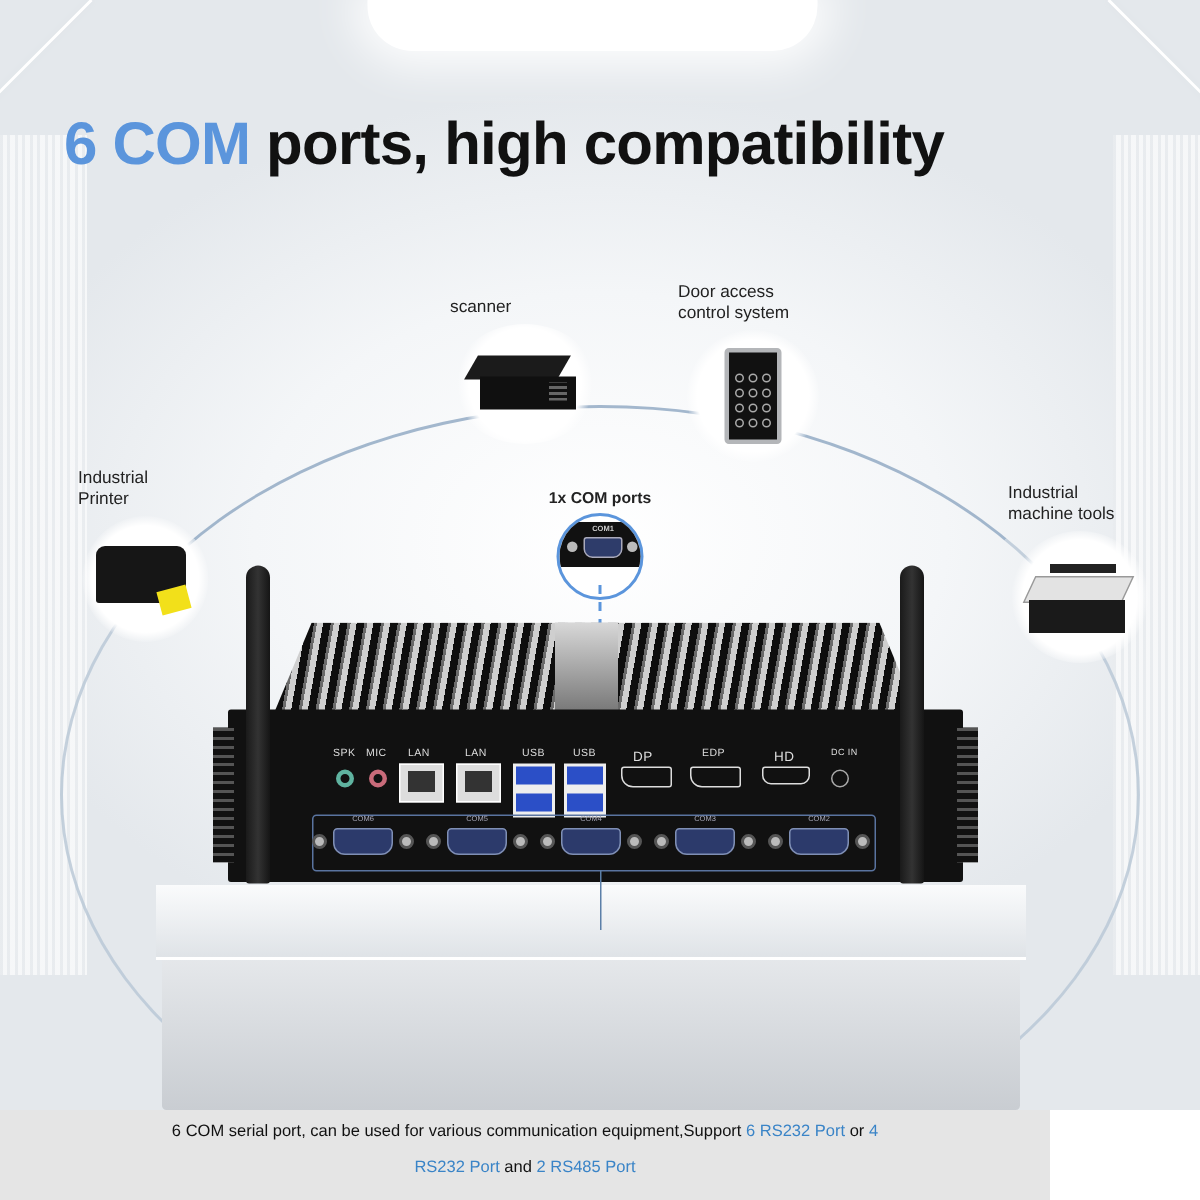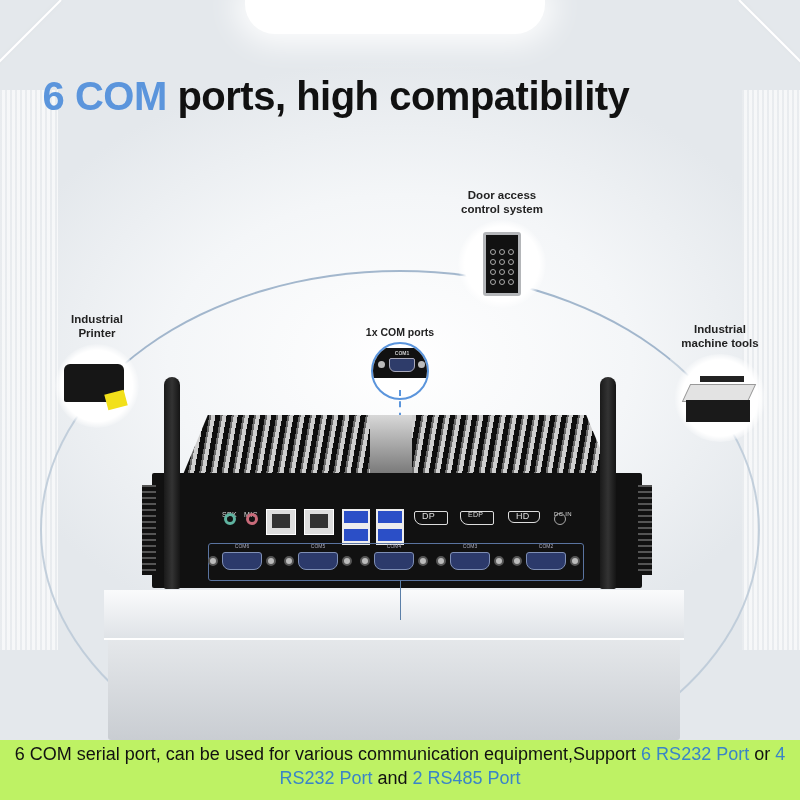--- a/index.html
+++ b/index.html
@@ -42,21 +42,21 @@
 
   
   .arc {
     position: absolute; left: 40px; top: 270px; width: 720px; height: 520px;
     border: 2px solid #8ea7c2; border-radius: 50%;
     border-bottom-color: transparent; border-left-color: #b8c7d6; border-right-color: #b8c7d6;
     opacity: 0.8;
   }
 
   .device {
-    position: absolute; text-align: center; font-weight: bold;
+    position: absolute; 
   }
   .device .label {
     font-size: 11.5px; color: #222; line-height: 14px;
   }
   .device .bubble {
     margin: 4px auto 0; border-radius: 50%;
     background: radial-gradient(circle, #ffffff 60%, rgba(255,255,255,0) 72%);
     display: flex; align-items: center; justify-content: center;
   }
 
@@ -110,21 +110,21 @@
     clip-path: polygon(6% 0, 94% 0, 100% 100%, 0 100%);
   }
   .heatsink-center { position: absolute; left: 228px; top: 0; width: 42px; height: 60px; background: linear-gradient(#d8d8d8, #777); }
   .chassis { position: absolute; left: 10px; top: 58px; width: 490px; height: 115px; background: #111; border-radius: 2px; }
   .side-fins-l, .side-fins-r { position: absolute; top: 70px; width: 14px; height: 90px; background: repeating-linear-gradient(0deg, #111 0 4px, #555 4px 6px); }
   .side-fins-l { left: 0; } .side-fins-r { right: 0; }
   .antenna { position: absolute; top: -38px; width: 16px; height: 212px; background: linear-gradient(90deg, #1a1a1a, #333 50%, #151515); border-radius: 8px 8px 2px 2px; }
   .antenna.l { left: 22px; } .antenna.r { left: 458px; }
 
   .io-labels { position: absolute; top: 84px; left: 80px; font-size: 7px; color: #ddd; letter-spacing: 0.3px; }
-  .io-labels span { position: absolute; white-space: nowrap; margin-top: 12px; }
+  .io-labels span { position: absolute; white-space: nowrap; }
   .jack { position: absolute; top: 98px; width: 12px; height: 12px; border-radius: 50%; border: 3px solid; }
   .rj45 { position: absolute; top: 94px; width: 30px; height: 26px; background: #ddd; border: 1px solid #fff; }
   .rj45::after { content: ""; position: absolute; left: 5px; top: 4px; width: 18px; height: 14px; background: #333; }
   .usb { position: absolute; top: 94px; width: 28px; height: 36px; background: #eee; }
   .usb::before, .usb::after { content: ""; position: absolute; left: 2px; width: 24px; height: 12px; background: #2b4fc7; }
   .usb::before { top: 2px; } .usb::after { top: 20px; }
   .dp { position: absolute; top: 96px; width: 34px; height: 14px; border: 1.5px solid #ddd; border-radius: 2px 2px 2px 8px; }
   .hdmi { position: absolute; top: 96px; width: 32px; height: 12px; border: 1.5px solid #ddd; border-radius: 2px 2px 6px 6px; }
   .dcin { position: absolute; top: 98px; width: 12px; height: 12px; border-radius: 50%; border: 1.5px solid #aaa; }
 
@@ -134,22 +134,22 @@
   .com-port .db { position: absolute; left: 14px; top: 3px; width: 40px; height: 18px; background: #2c3a6b; border: 1px solid #7f8fb5; border-radius: 3px 3px 8px 8px; }
   .com-port .s { position: absolute; top: 7px; width: 10px; height: 10px; border-radius: 50%; background: #bbb; border: 2px solid #555; }
 
   
   .pedestal { position: absolute; left: 108px; top: 592px; width: 572px; height: 148px; background: linear-gradient(#f2f4f6, #c9cdd2); border-radius: 3px; }
   .pedestal-top { position: absolute; left: 104px; top: 590px; width: 580px; height: 50px; background: linear-gradient(#fafbfc, #dfe3e7); border-bottom: 2px solid #fff; }
   .five-line { position: absolute; left: 400px; top: 580px; width: 1px; height: 40px; background: #5b7fa8; }
   .five-label { position: absolute; left: 0; width: 800px; top: 614px; text-align: center; font-size: 17px; color: #1a1a1a; }
 
   .footer {
-    position: absolute; left: 0; top: 740px; width: 800px; height: 60px; background: #bef264;
-    text-align: center; font-size: 18px; color: #111; line-height: 24px; padding-top: 2px;
+    position: absolute; left: 0; top: 740px; width: 700px; height: 60px; background: #e5e5e5;
+    text-align: center; font-size: 11px; color: #111; line-height: 24px; padding-top: 2px;
   }
   .footer .hl { color: #3a84c7; }
 </style>
 </head>
 <body>
 
 <div class="scene">
   <div class="ceiling-light"></div>
   <div class="diag-left"></div>
   <div class="diag-right"></div>
@@ -167,20 +167,32 @@
       </div>
     <div class="bubble" style="width:84px;height:84px;">
       <div class="g-printer">
           <div class="body"></div>
           <div class="label"></div>
         </div>
     </div>
   </div>
 
 
+  <div class="device" style="left:300px; top:198px; width:100px;">
+    <div class="label">
+        <div>scanner</div>
+      </div>
+    <div class="bubble" style="width:96px;height:80px;">
+      <div class="g-scanner">
+          <div class="lid"></div>
+          <div class="body"></div>
+          <div class="btns"></div>
+        </div>
+    </div>
+  </div>
 
   <div class="device" style="left:452px; top:188px; width:100px;">
     <div class="label">
         <div>Door access</div>
         <div>control system</div>
       </div>
     <div class="bubble" style="width:88px;height:88px;">
       <div class="g-keypad">
         <span class="k" style="left:4px;top:14px"></span>
           <span class="k" style="left:13px;top:14px"></span>

